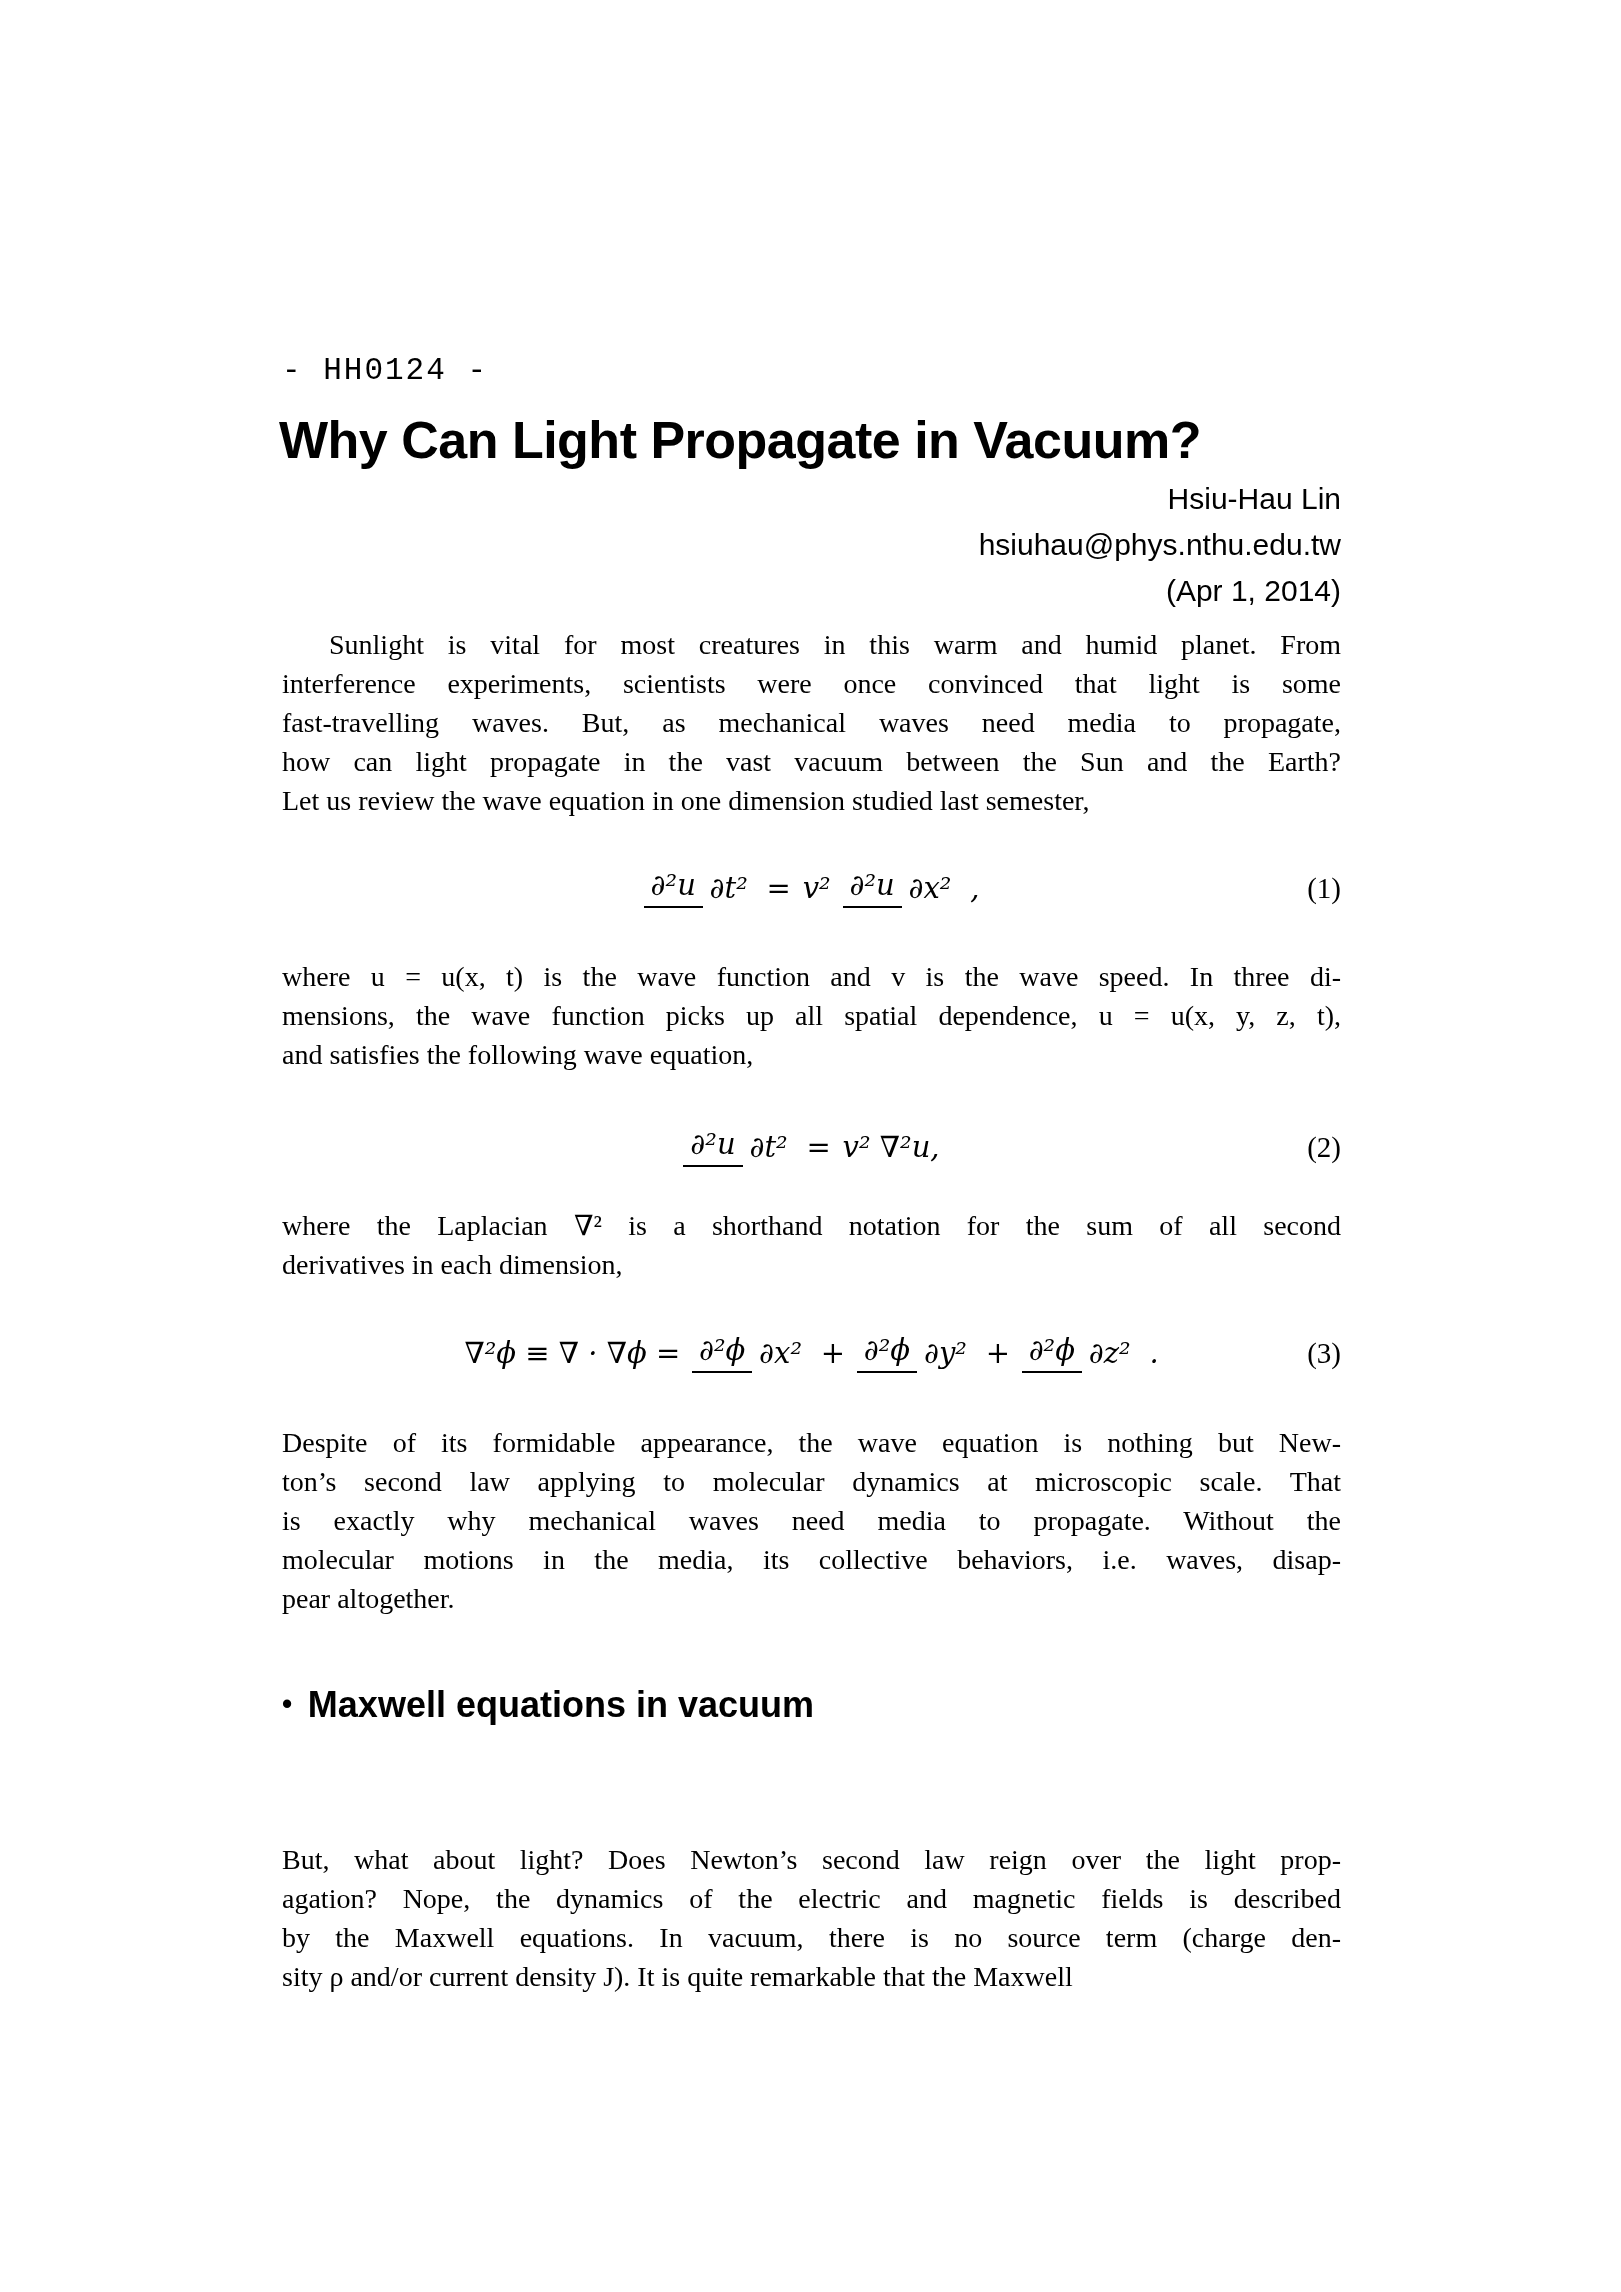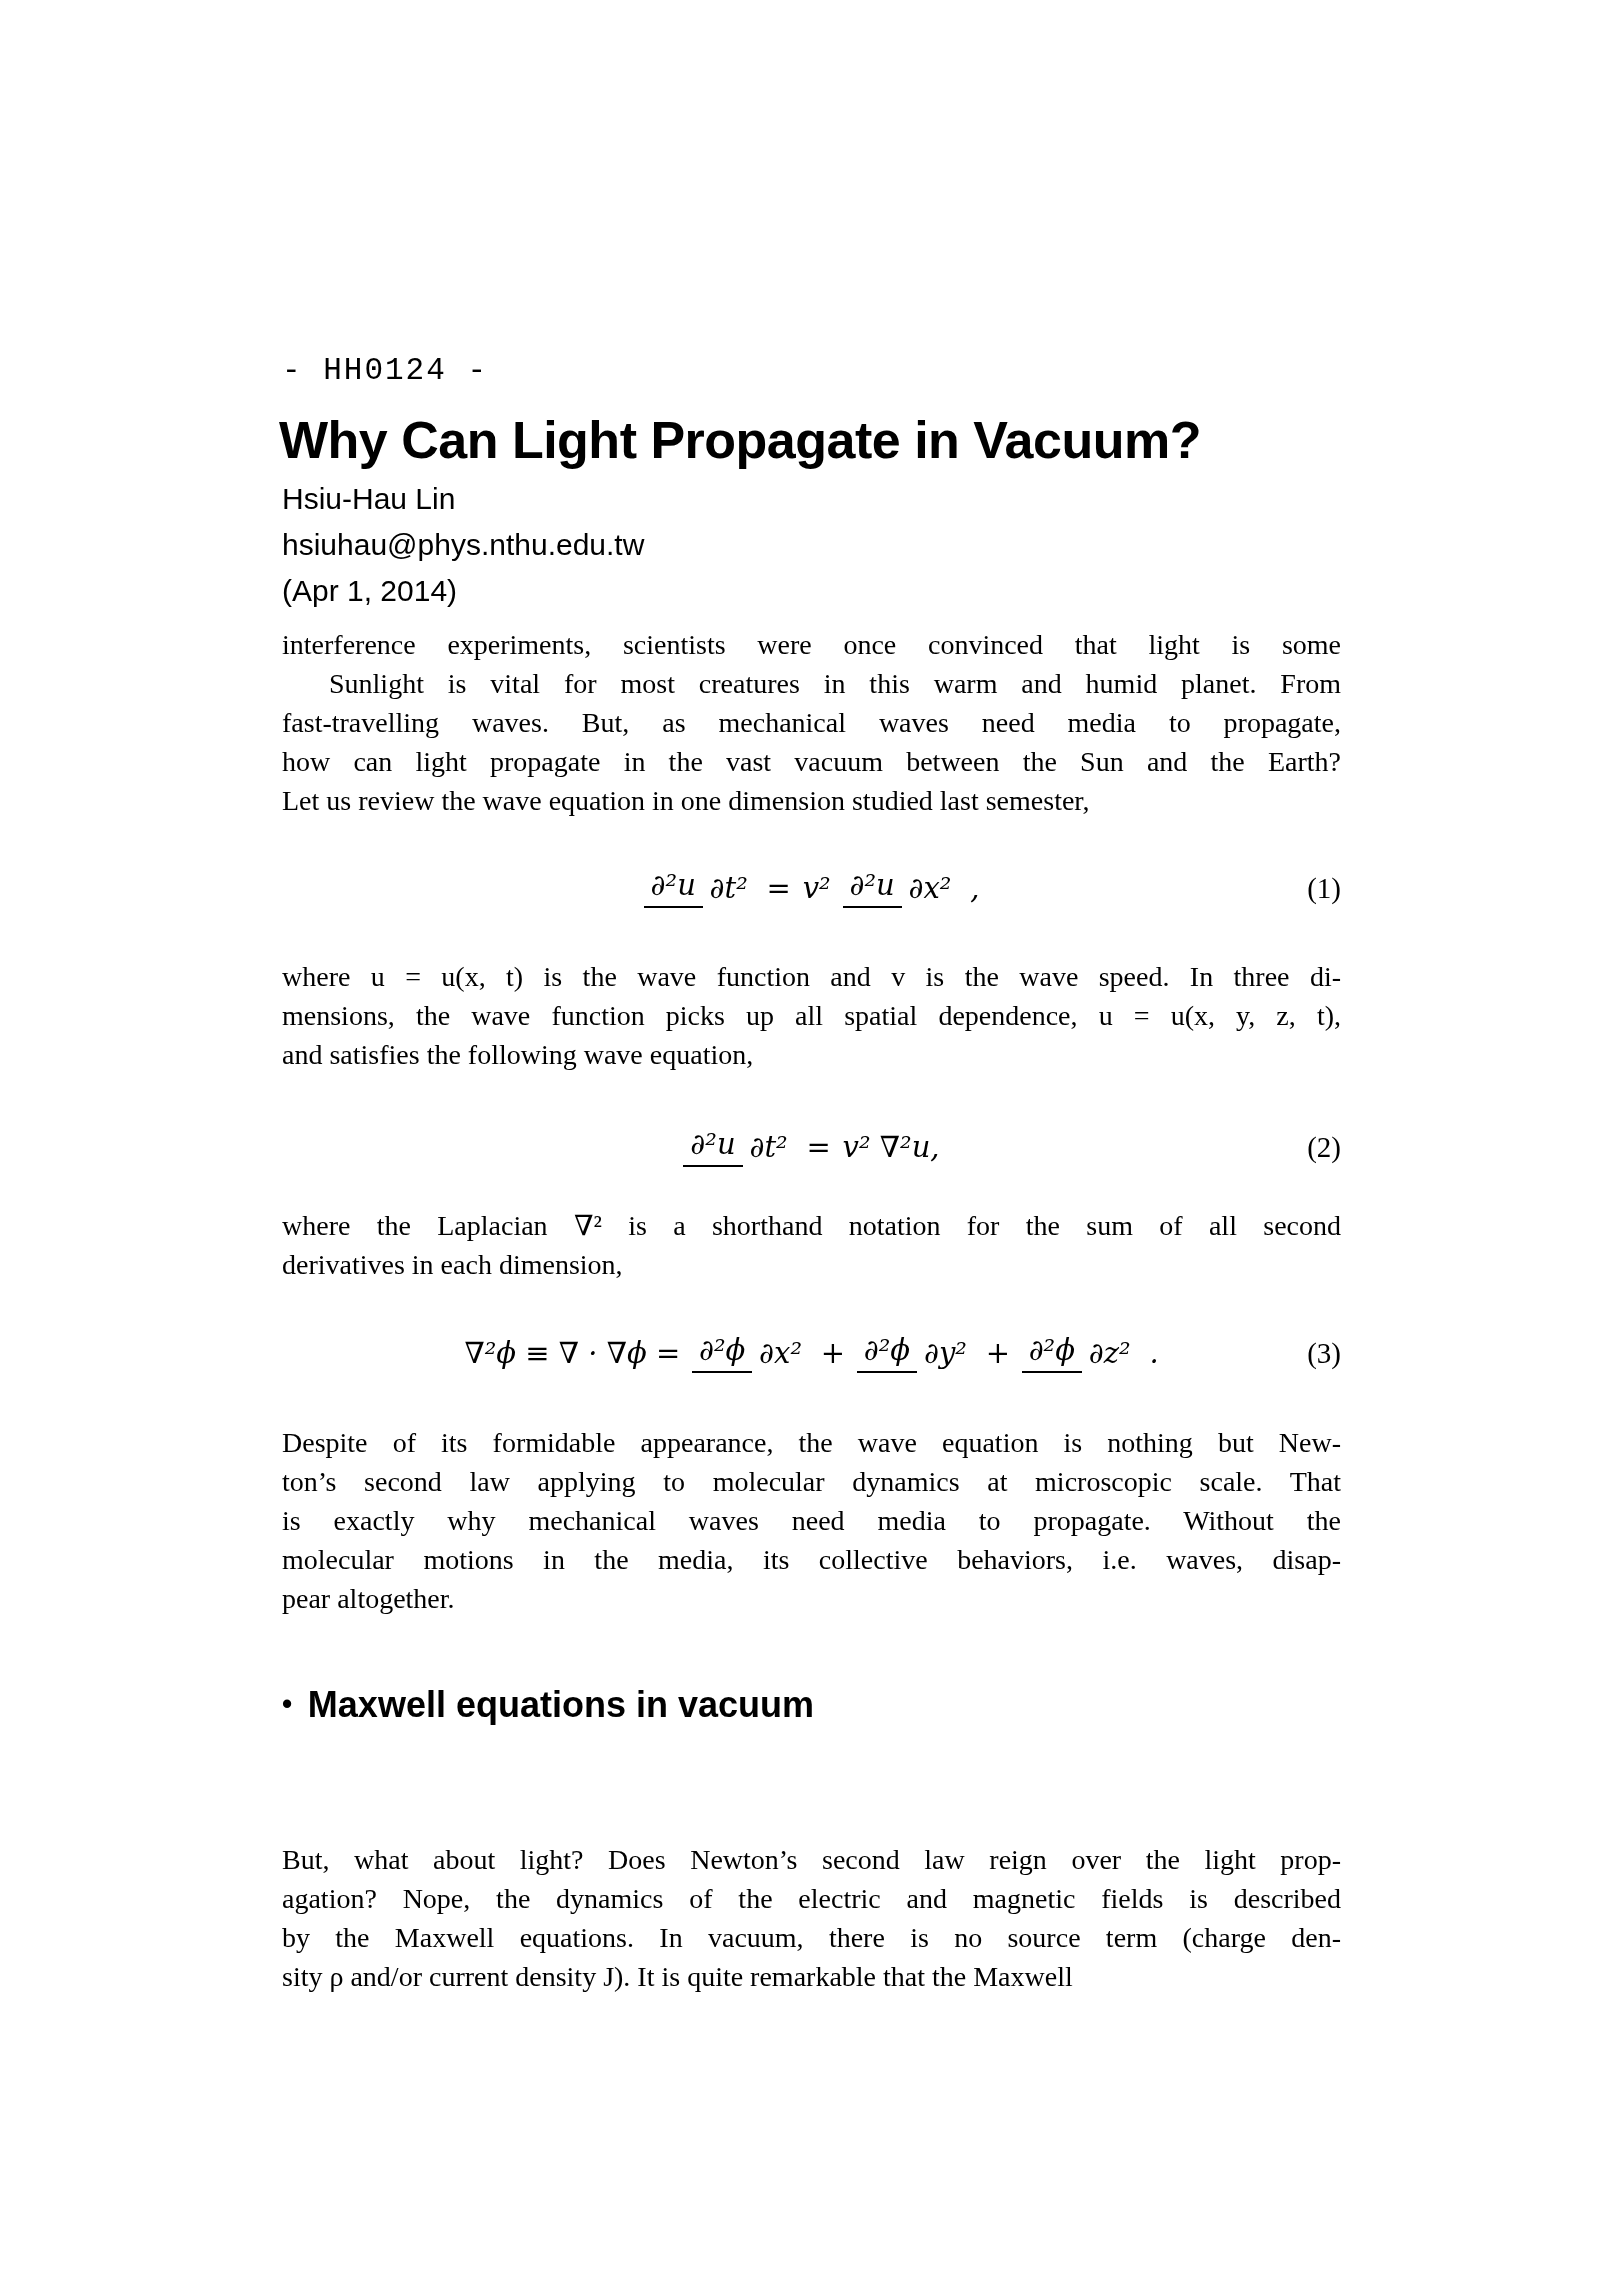--- a/index.html
+++ b/index.html
@@ -31,20 +31,21 @@
     line-height: 49px;
     letter-spacing: -0.5px;
     color: #000;
   }
   .author-block {
     top: 476px;
     font-family: "Liberation Sans", "DejaVu Sans", sans-serif;
     font-size: 30px;
     line-height: 46px;
     font-weight: normal;
+    text-align: right;
   }
   .para {
     font-family: "Liberation Serif", "DejaVu Serif", serif;
     font-size: 28px;
     line-height: 39px;
   }
   .pline { text-align: justify; text-align-last: justify; }
   .pline.last { text-align-last: left; }
   .pline.indent { text-indent: 47px; }
 
@@ -109,22 +110,22 @@
 
   <div class="abs doc-title">Why Can Light Propagate in Vacuum?</div>
 
   <div class="abs author-block">
     <div>Hsiu-Hau Lin</div>
     <div>hsiuhau@phys.nthu.edu.tw</div>
     <div>(Apr 1, 2014)</div>
   </div>
 
   <div class="abs para p1">
+    <div class="pline indent">Sunlight is vital for most creatures in this warm and humid planet. From</div>
     <div class="pline">interference experiments, scientists were once convinced that light is some</div>
-    <div class="pline indent">Sunlight is vital for most creatures in this warm and humid planet. From</div>
     <div class="pline">fast-travelling waves. But, as mechanical waves need media to propagate,</div>
     <div class="pline">how can light propagate in the vast vacuum between the Sun and the Earth?</div>
     <div class="pline last">Let us review the wave equation in one dimension studied last semester,</div>
   </div>
 
   <div class="abs equation eq1">
     <span class="frac">
       <span class="num">∂²u</span>
       <span class="den">∂t²</span>
     </span>

